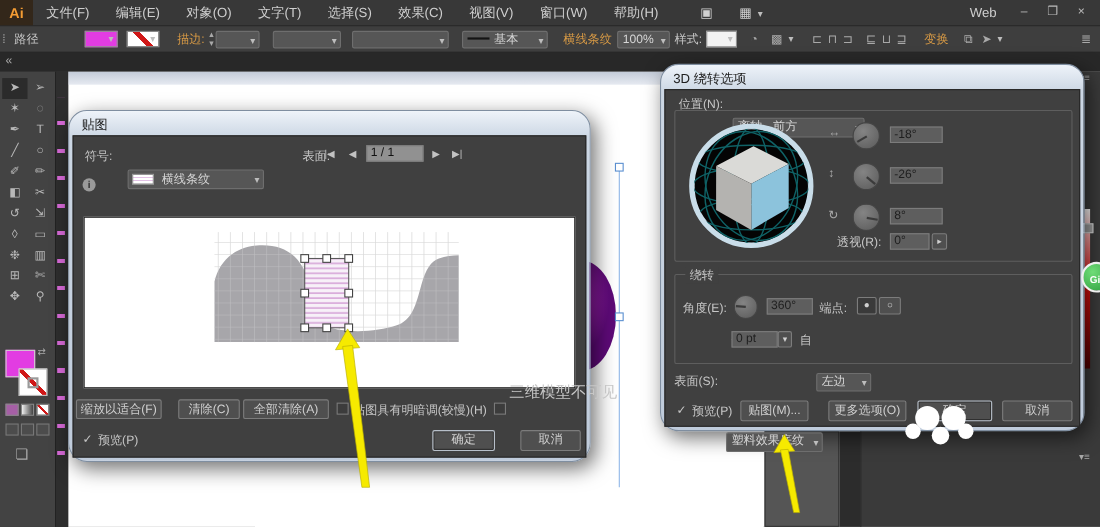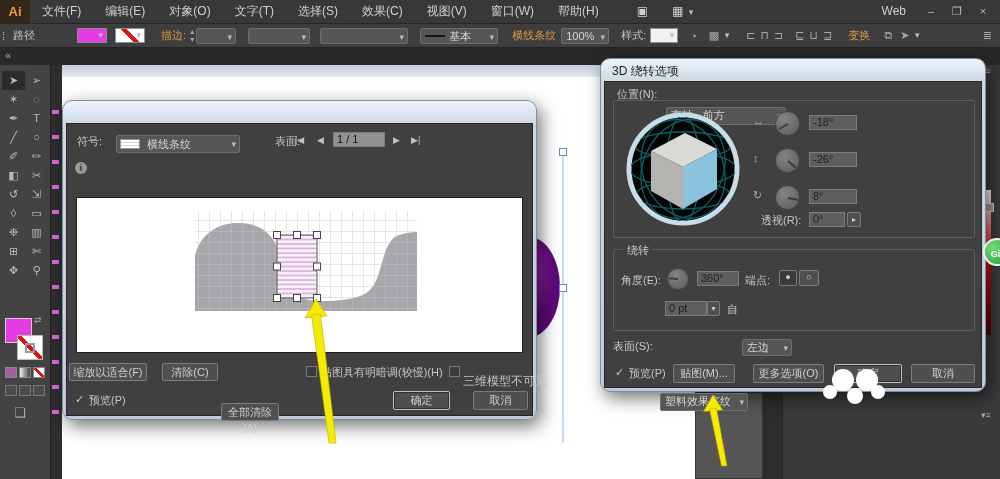--- a/index.html
+++ b/index.html
@@ -21,21 +21,21 @@
   .sw{box-sizing:border-box;border:1px solid #909090;}
   .line{display:inline-block;width:20px;border-top:2px solid #141414;vertical-align:middle;margin:0 4px 2px 0;}
   
   .tabbar{position:absolute;left:0;top:47px;width:1000px;height:18px;background:#282828;z-index:19;}
   .tab{position:absolute;left:62px;top:0;height:18px;background:#4d4d4d;color:#dedede;font-size:11px;line-height:18px;padding:0 8px;border-right:1px solid #1e1e1e;}
   
   .toolbox{position:absolute;left:0;top:65px;width:50px;height:414px;background:#434343;border-right:1px solid #222;z-index:15;}
   .tool{display:inline-block;width:23px;height:19px;color:#b8b8b8;font-size:11px;text-align:center;line-height:19px;vertical-align:top;}
   .tool.active{background:#2b2b2b;}
   
-  .dlg{position:absolute;box-sizing:border-box;background:linear-gradient(#eef3f9,#ccd7e4 24px,#bfcbdb);border:1px solid #7f8ea0;border-radius:10px;box-shadow:4px 6px 18px rgba(0,0,0,.55);padding:3px;z-index:30;}
+  .dlg{position:absolute;box-sizing:border-box;background:linear-gradient(#eef3f9,#ccd7e4 24px,#bfcbdb);border:1px solid #7f8ea0;border-radius:17px;box-shadow:4px 6px 18px rgba(0,0,0,.55);padding:3px;z-index:30;}
   .dlg .tl{height:19px;font-size:12px;color:#1e1e1e;padding-left:8px;line-height:19px;}
   .dlg .bd{position:absolute;left:3px;right:3px;top:22px;bottom:3px;background:#404040;border:1px solid #262626;}
   .btn{box-sizing:border-box;background:#4f4f4f;border:1px solid #7c7c7c;border-radius:2px;color:#d0d0d0;font-size:11px;text-align:center;}
   .btn.df{border:1px solid #b7bfc9;box-shadow:inset 0 0 0 1px #303030;}
   .val{box-sizing:border-box;background:#5e5e5e;border:1px solid #7c7c7c;color:#1f1f1f;font-size:11px;padding:0 3px;line-height:13px;}
   .val.lt{background:#919191;color:#111;text-align:left;}
   .cb{box-sizing:border-box;width:11px;height:11px;background:#3c3c3c;border:1px solid #7a7a7a;}
   .dial{border-radius:50%;background:radial-gradient(circle at 38% 32%,#848484,#5a5a5a);border:1px solid #454545;}
   .dial>i{position:absolute;left:50%;top:50%;width:45%;height:2px;margin-top:-1px;background:#3b3b3b;transform-origin:0 50%;}
   .n1{transform:rotate(150deg);} .n2{transform:rotate(40deg);} .n3{transform:rotate(10deg);} .n4{transform:rotate(185deg);}
@@ -99,21 +99,21 @@
     <span class="sw dd" style="margin-left:42px;width:30px;height:15px;background:#e23ce2;"></span>
     <span class="sw dd" style="margin-left:8px;width:30px;height:15px;background:linear-gradient(45deg,#fff 42%,#d01818 42%,#d01818 58%,#fff 58%);"></span>
     <span class="t or" style="margin-left:16px;">描边:</span>
     <span class="t ic" style="margin-left:4px;font-size:8px;line-height:8px;">▴<br>▾</span>
     <span class="ib dd" style="margin-left:2px;width:40px;"></span>
     <span class="ib dd" style="margin-left:12px;width:62px;"></span>
     <span class="ib dd" style="margin-left:10px;width:88px;"></span>
     <span class="ib dd" style="margin-left:12px;width:78px;"><span class="line"></span><span>基本</span></span>
     <span class="t or" style="margin-left:14px;">横线条纹</span>
     <span class="ib dd" style="margin-left:5px;width:48px;">100%</span>
-    <span class="t" style="margin-left:12px;">样式:</span>
+    <span class="t" style="margin-left:4px;">样式:</span>
     <span class="sw dd" style="margin-left:4px;width:28px;height:15px;background:#f2f2f2;"></span>
     <span class="t ic" style="margin-left:12px;">◔</span>
     <span class="t ic dd" style="margin-left:12px;">▩</span>
     <span class="t ic" style="margin-left:14px;">⊏</span>
     <span class="t ic" style="margin-left:5px;">⊓</span>
     <span class="t ic" style="margin-left:5px;">⊐</span>
     <span class="t ic" style="margin-left:12px;">⊑</span>
     <span class="t ic" style="margin-left:5px;">⊔</span>
     <span class="t ic" style="margin-left:5px;">⊒</span>
     <span class="t or" style="margin-left:16px;">变换</span>
@@ -143,20 +143,21 @@
     <div class="a" style="left:19px;top:320px;width:12px;height:11px;background:#4c4c4c;border:1px solid #777;"></div>
     <div class="a" style="left:33px;top:320px;width:12px;height:11px;background:#4c4c4c;border:1px solid #777;"></div>
     <span class="a t ic" style="left:14px;top:340px;font-size:13px;">❏</span>
   </div>
 
   <div class="a" style="left:50px;top:65px;width:12px;height:414px;background:#2e2e2e;z-index:14;">
     <div class="a" style="left:2px;top:24px;width:7px;height:336px;background:repeating-linear-gradient(180deg,transparent 0 21px,#d86ad8 21px 25px);"></div>
   </div>
 
   <div class="dlg" style="left:62px;top:100px;width:475px;height:320px;">
+    <div class="tl">贴图</div>
     <div class="bd"></div>
     <span class="a t" style="left:14px;top:33px;">符号:</span>
     <div class="a ib dd" style="left:50px;top:31px;width:124px;height:18px;">
       <span class="a" style="left:3px;top:3px;width:20px;height:10px;background:repeating-linear-gradient(180deg,#fff 0 2px,#e3c2e6 2px 3px);border:1px solid #999;"></span>
       <span class="a" style="left:30px;top:1px;">横线条纹</span>
     </div>
     <span class="a t" style="left:196px;top:33px;margin-left:16px;">表面:</span>
     <span class="a navb" style="left:232px;top:34px;">|◀</span>
     <span class="a navb" style="left:254px;top:34px;">◀</span>
     <div class="a val lt" style="left:270px;top:31px;width:52px;height:15px;">1 / 1</div>
@@ -189,25 +190,25 @@
           <rect x="196.5" y="65" width="7" height="7"></rect>
             <rect x="236.5" y="65" width="7" height="7"></rect>
           <rect x="196.5" y="96.5" width="7" height="7"></rect>
             <rect x="216.5" y="96.5" width="7" height="7"></rect>
             <rect x="236.5" y="96.5" width="7" height="7"></rect>
         </g>
       </svg>
     </div>
     <div class="a btn" style="left:6px;top:262px;width:78px;height:18px;line-height:16px;">缩放以适合(F)</div>
     <div class="a btn" style="left:99px;top:262px;width:56px;height:18px;line-height:16px;">清除(C)</div>
-    <div class="a btn" style="left:158px;top:262px;width:58px;height:18px;line-height:16px;margin-top:40px;">全部清除(A)</div>
+    <div class="a btn" style="left:158px;top:262px;width:78px;height:18px;line-height:16px;">全部清除(A)</div>
     <div class="a cb" style="left:243px;top:265px;"></div>
     <span class="a t" style="left:258px;top:264px;">贴图具有明暗调(较慢)(H)</span>
     <div class="a cb" style="left:386px;top:265px;"></div>
-    <span class="a t" style="left:400px;top:272px;font-size:12px;">三维模型不可见</span>
+    <span class="a t" style="left:400px;top:247px;font-size:14px;">三维模型不可见</span>
     <span class="a t" style="left:12px;top:292px;">✓</span>
     <span class="a t" style="left:26px;top:292px;">预览(P)</span>
     <div class="a btn df" style="left:330px;top:290px;width:57px;height:19px;line-height:17px;">确定</div>
     <div class="a btn" style="left:410px;top:290px;width:55px;height:19px;line-height:17px;">取消</div>
   </div>
 
   <div class="dlg" style="left:600px;top:58px;width:386px;height:334px;">
     <div class="tl">3D 绕转选项</div>
     <div class="bd"></div>
     <div class="a grp" style="left:12px;top:41px;width:362px;height:138px;"></div>

